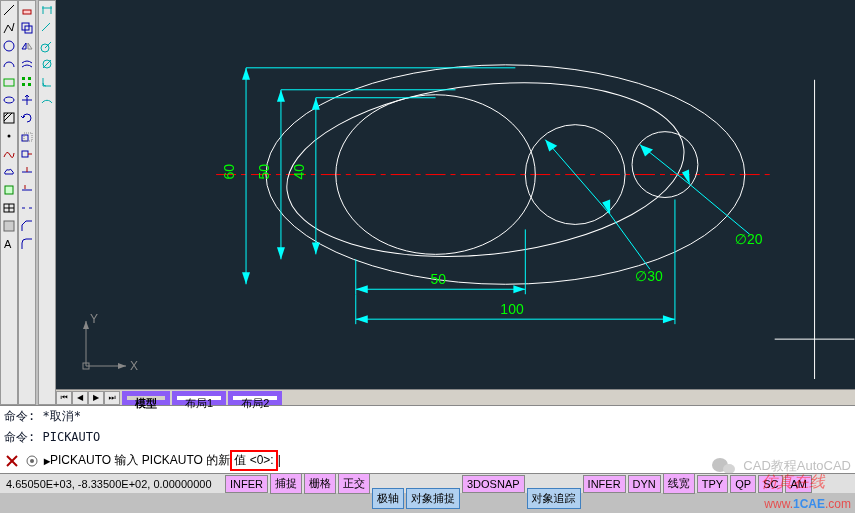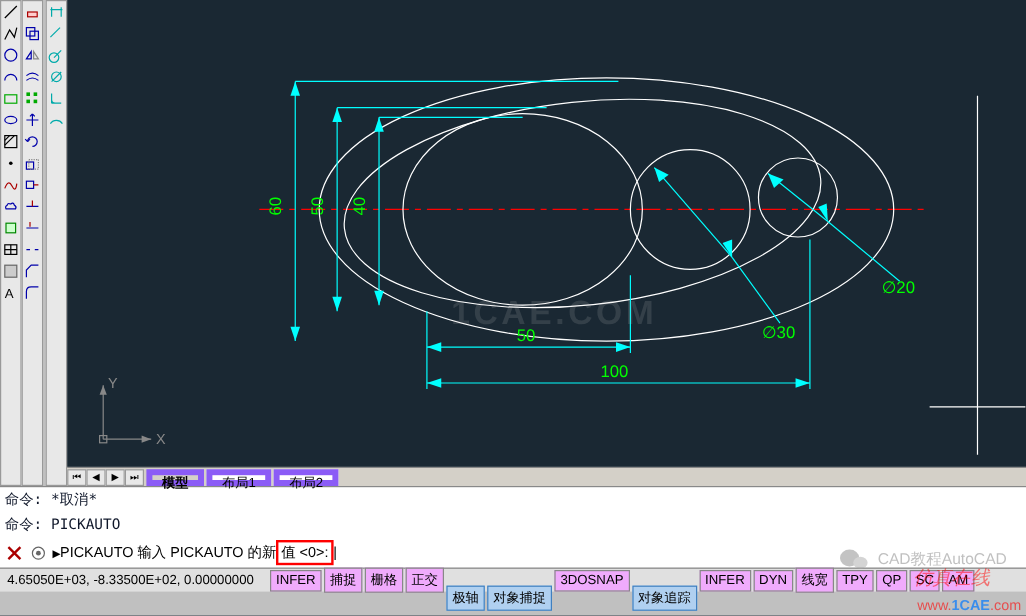--- a/index.html
+++ b/index.html
@@ -40,21 +40,21 @@
     .cmd-input-row { display: flex; align-items: center; padding: 2px 4px; background: #fff; }
     .cmd-icon { width: 16px; height: 16px; margin-right: 4px; }
     .highlight-box { border: 2px solid #ff0000; padding: 0 2px; display: inline-block; }
     
     .status-bar { height: 20px; background: #e0e0e0; border-top: 1px solid #888; display: flex; align-items: center; font-size: 11px; }
     .coords { padding: 0 6px; width: 224px; }
     .status-btn { padding: 2px 4px; border: 1px solid #888; margin: 0 1px; background: #f0abfc; cursor: pointer; font-size: 11px; white-space: nowrap; }
     .status-btn.active { background: #b0d0f0; border-color: #4080c0; margin-top: 29px; }
     
     .watermark-1cae { position: absolute; top: 245px; left: 320px; color: rgba(200,200,200,0.15); font-size: 28px; font-weight: bold; pointer-events: none; letter-spacing: 3px; }
-    .wm-wechat { position: absolute; bottom: 36px; right: 16px; color: rgba(150,150,150,0.6); display: flex; align-items: center; gap: 6px; font-size: 13px; pointer-events: none; }
+    .wm-wechat { position: absolute; bottom: 36px; right: 4px; color: rgba(150,150,150,0.6); display: flex; align-items: center; gap: 6px; font-size: 13px; pointer-events: none; }
     .wm-wechat svg { opacity: 0.5; }
     .wm-simonline { position: absolute; bottom: 20px; right: 30px; font-size: 16px; font-style: italic; color: rgba(255,0,0,0.5); pointer-events: none; }
     .wm-1cae-com { position: absolute; bottom: 2px; right: 4px; font-size: 12px; pointer-events: none; }
     .wm-1cae-com .www { color: rgba(255,0,0,0.6); }
     .wm-1cae-com .dom { color: rgba(0,120,255,0.7); font-weight: bold; }
   </style>
 </head>
 <body>
 
 <div class="main-area">
@@ -325,21 +325,20 @@
       <svg class="ucs" width="70" height="70">
         <line class="ucs-line" x1="10" y1="55" x2="50" y2="55"></line>
         <line class="ucs-line" x1="10" y1="55" x2="10" y2="10"></line>
         <polygon fill="#888" points="50,55 42,52 42,58"></polygon>
         <polygon fill="#888" points="10,10 7,18 13,18"></polygon>
         <rect x="7" y="52" width="6" height="6" fill="none" stroke="#888"></rect>
         <text class="ucs-label" x="54" y="59">X</text>
         <text class="ucs-label" x="14" y="12">Y</text>
       </svg>
       
-      <div class="watermark-1cae">1CAE.COM</div>
     </div>
 
     <div class="hscroll">
       <div class="scroll-btn">⏮</div>
       <div class="scroll-btn">◀</div>
       <div class="scroll-btn">▶</div>
       <div class="scroll-btn">⏭</div>
       <div class="tab active">模型</div>
       <div class="tab">布局1</div>
       <div class="tab">布局2</div>

